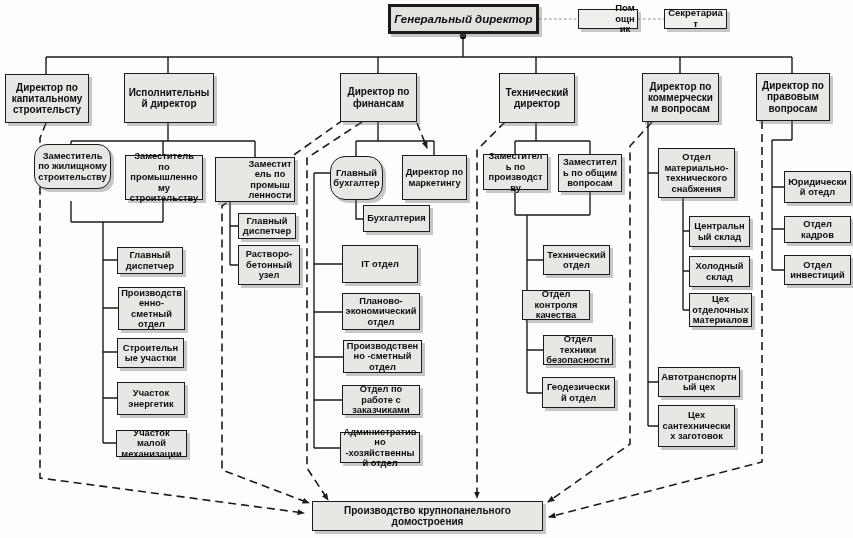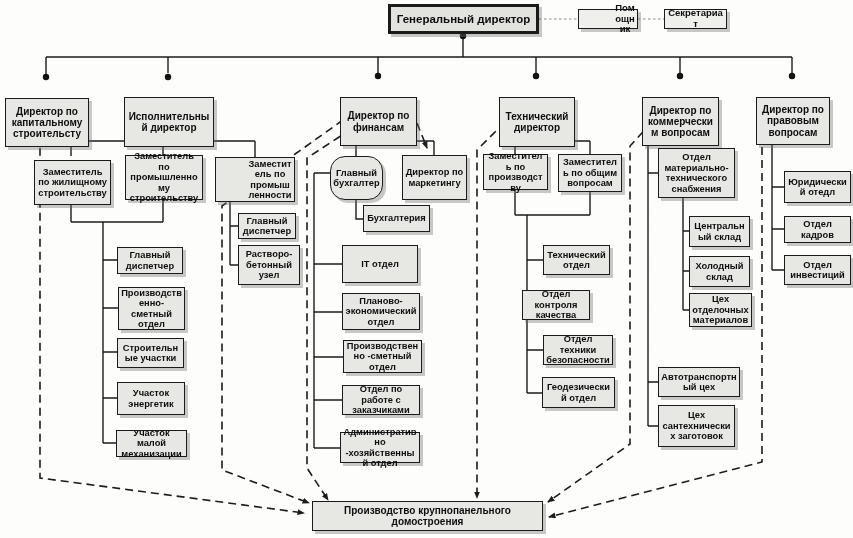--- a/index.html
+++ b/index.html
@@ -6,21 +6,21 @@
   .canvas{position:relative;width:853px;height:538px;background:#fdfdfc;overflow:hidden;}
   svg.wires{position:absolute;left:0;top:0;width:853px;height:538px;}
   .node{
     position:absolute;display:flex;align-items:center;justify-content:center;
     text-align:center;background:#e7e7e4;border:1.4px solid #1b1b1b;
     box-shadow:3px 3px 0 rgba(110,110,110,.38);
     font-weight:bold;color:#0e0e0e;line-height:1.13;
     padding:1px 2px;box-sizing:border-box;word-break:break-word;
   }
   .node.box{font-size:9.3px;}
-  .node.director{font-size:10px;margin-top:24px;}
+  .node.director{font-size:10px;}
   .node.root{font-size:11.5px;border-width:3px;background:#e2e2df;}
   .node.staff{font-size:9.5px;border-width:1.2px;background:#efefec;}
   .node.wide{font-size:10px;}
 </style>
 </head>
 <body>
 
 <div class="canvas">
 
   <svg class="wires" viewBox="0 0 853 538">
@@ -66,21 +66,21 @@
       <circle cx="46" cy="77" r="3.2"></circle>
       <circle cx="168" cy="77" r="3.2"></circle>
       <circle cx="378" cy="76" r="3.2"></circle>
       <circle cx="536" cy="76" r="3.2"></circle>
       <circle cx="680" cy="76" r="3.2"></circle>
       <circle cx="792" cy="76" r="3.2"></circle>
     </g>
   </svg>
 
   <div id="nodes">
-      <div class="node root" style="left: 388px; top: 4px; width: 151px; height: 30px;">
+      <div class="node root" style="left: 388px; top: 4px; width: 151px; height: 30px; font-style: italic;">
         <span>Генеральный директор</span>
       </div>
       <div class="node staff" style="left: 578px; top: 9px; width: 60px; height: 20px; padding-left: 36px;">
         <span>Помощник</span>
       </div>
       <div class="node staff" style="left: 664px; top: 9px; width: 63px; height: 20px;">
         <span>Секретариат</span>
       </div>
       <div class="node director" style="left: 5px; top: 74px; width: 84px; height: 49px;">
         <span>Директор по капитальному строительсту</span>
@@ -93,21 +93,21 @@
       </div>
       <div class="node director" style="left: 499px; top: 73px; width: 76px; height: 50px;">
         <span>Технический директор</span>
       </div>
       <div class="node director" style="left: 642px; top: 73px; width: 77px; height: 49px;">
         <span>Директор по коммерческим вопросам</span>
       </div>
       <div class="node director" style="left: 756px; top: 73px; width: 74px; height: 48px;">
         <span>Директор по правовым вопросам</span>
       </div>
-      <div class="node box" style="left: 34px; top: 160px; width: 77px; height: 45px;">
+      <div class="node box" style="left: 34px; top: 144px; width: 77px; height: 45px; border-radius: 13px;">
         <span>Заместитель по жилищному строительству</span>
       </div>
       <div class="node box" style="left: 125px; top: 155px; width: 78px; height: 45px;">
         <span>Заместитель по промышленному строительству</span>
       </div>
       <div class="node box" style="left: 215px; top: 157px; width: 80px; height: 45px; padding-left: 32px;">
         <span>Заместитель по промышленности</span>
       </div>
       <div class="node box" style="left: 238px; top: 213px; width: 58px; height: 26px;">
         <span>Главный диспетчер</span>

